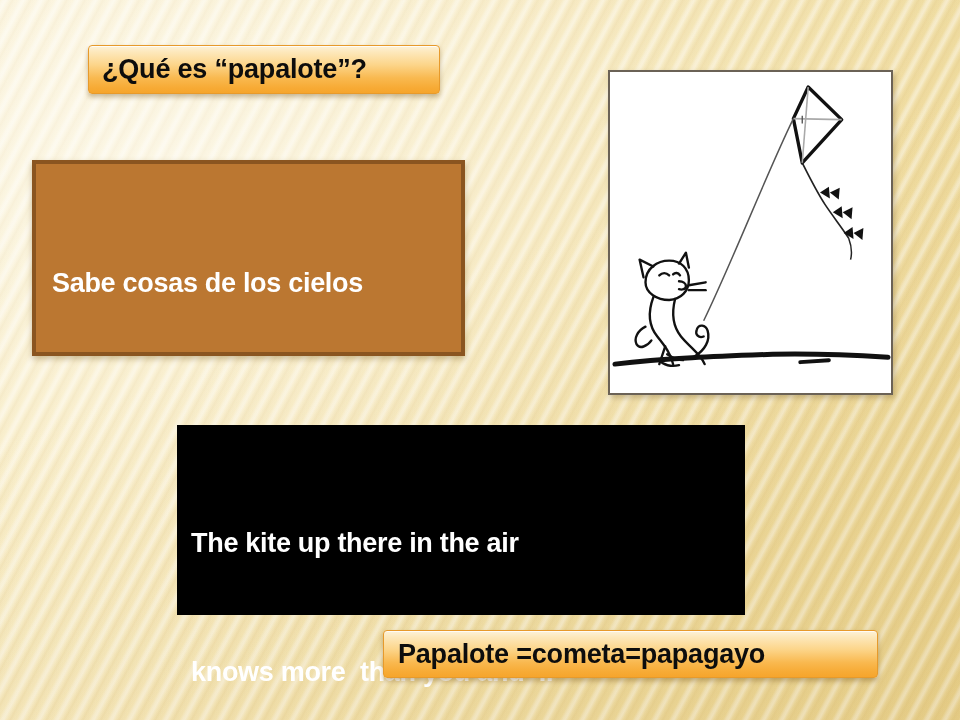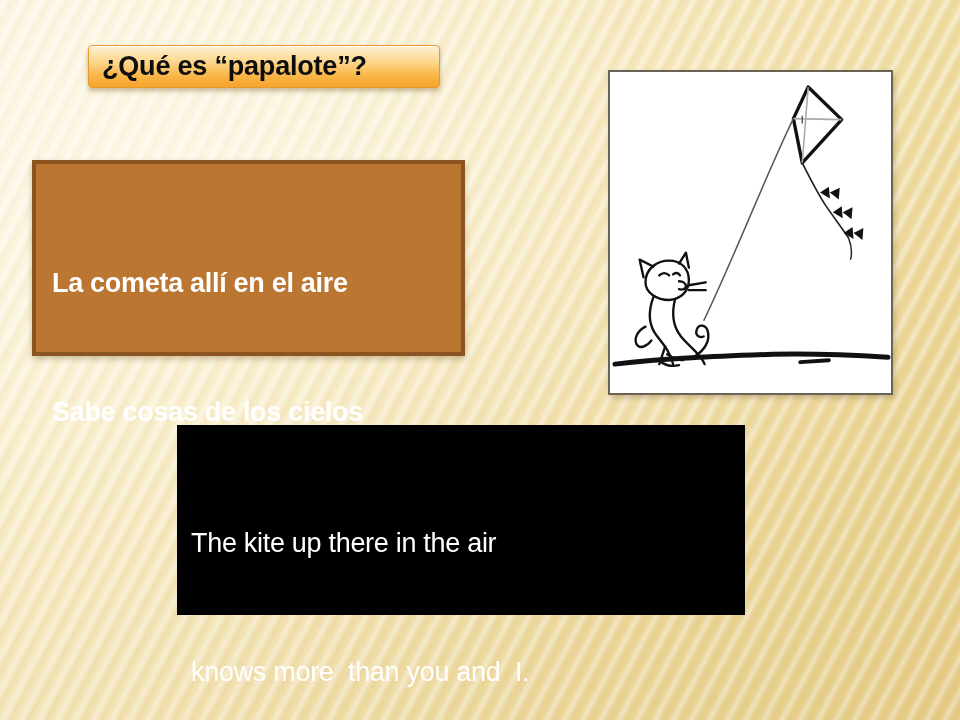--- a/index.html
+++ b/index.html
@@ -85,21 +85,21 @@
     color: #0d0d0d;
     font-weight: 700;
     letter-spacing: -0.2px;
     white-space: pre;
   }
 
   #title-banner {
     left: 88px;
     top: 45px;
     width: 352px;
-    height: 43px;
+    height: 49px;
     padding-left: 13px;
     font-size: 27px;
   }
 
   #footer-banner {
     left: 383px;
     top: 630px;
     width: 495px;
     height: 48px;
     padding-left: 14px;
@@ -130,21 +130,21 @@
   #english-box {
     left: 177px;
     top: 425px;
     width: 568px;
     height: 190px;
     box-sizing: border-box;
     background: #000000;
     padding: 11px 0 0 14px;
     color: #ffffff;
     font-size: 27px;
-    font-weight: 400;
+    font-weight: 700;
     line-height: 43px;
     white-space: pre;
     letter-spacing: -0.3px;
   }
   #english-box .line { display: block; }
 
   
   #kite-frame {
     left: 608px;
     top: 70px;
@@ -165,31 +165,33 @@
 
   <div id="bg-base" class="abs"></div>
   <div id="bg-stripes" class="abs"></div>
   <div id="bg-vignette" class="abs"></div>
 
   <div id="title-banner" class="abs banner">
     <span>¿Qué es “papalote”?</span>
   </div>
 
   <div id="spanish-box" class="abs">
-    <span class="line">La cometa allí en el aire</span>
     <span class="line">Sabe cosas de los cielos</span>
   </div>
 
   <div id="english-box" class="abs">
     <span class="line">The kite up there in the air</span>
     <span class="line">knows more  than you and  I.</span>
     
     
   </div>
 
+  <div id="footer-banner" class="abs banner">
+    <span>Papalote =cometa=papagayo</span>
+  </div>
 
   <div id="kite-frame" class="abs">
     <svg viewBox="0 0 285 325">
       <rect x="0" y="0" width="285" height="325" fill="#ffffff"></rect>
 
       <g fill="none" stroke="#111111" stroke-width="3.4" stroke-linejoin="round">
         <path d="M201 15 L235 48 L195 92 L186 47 Z"></path>
       </g>
 
       <g fill="none" stroke="#a9a9a9" stroke-width="1.6">

